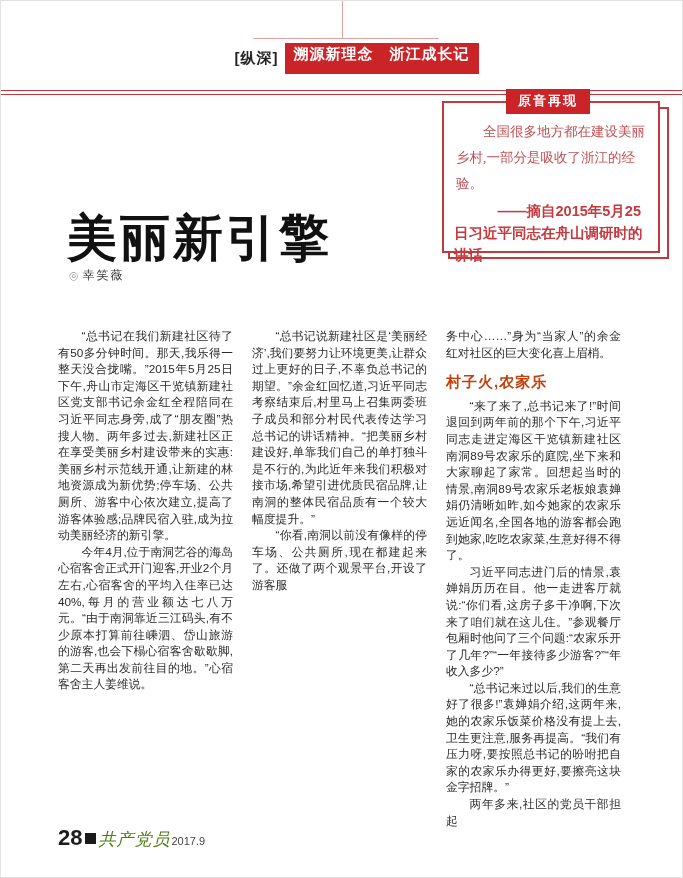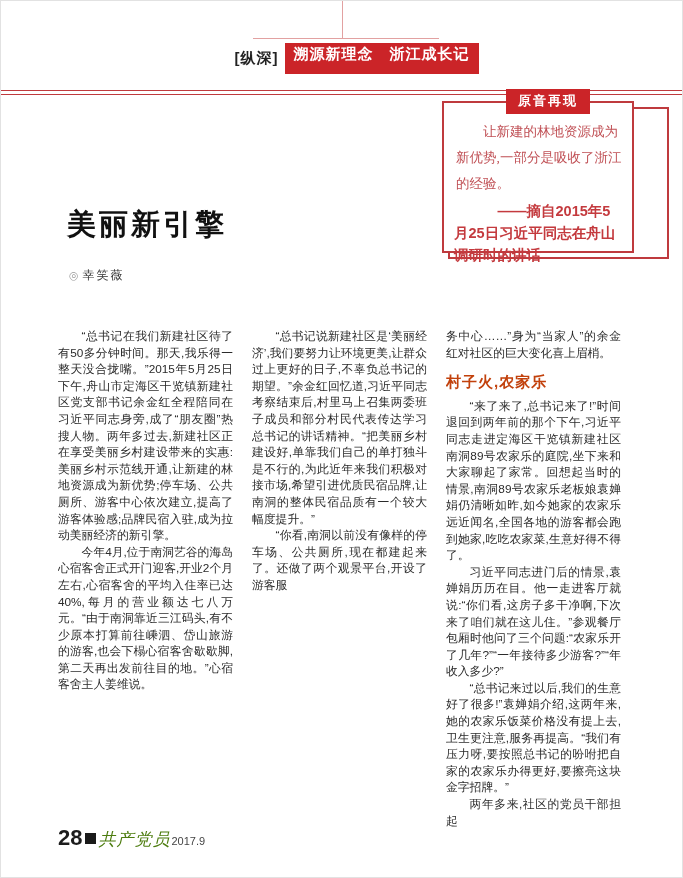--- a/index.html
+++ b/index.html
@@ -12,26 +12,26 @@
   }
   
   .top-vline{position:absolute;left:341px;top:0;width:1px;height:37px;background:#e2a1a1;}
   .top-hline{position:absolute;left:252px;top:37px;width:186px;height:1px;background:#e2a1a1;}
   .kicker{position:absolute;top:42px;left:0;width:100%;display:flex;justify-content:center;align-items:center;gap:6px;font-size:15px;font-weight:bold;}
   .kicker-bracket{color:#222222;letter-spacing:1px;padding-left:30px;}
   .kicker-banner{background:#cb2428;color:#ffffff;padding:2px 9px 10px;letter-spacing:1px;}
   .rule-double{position:absolute;left:0;top:89px;width:683px;height:3px;border-top:1px solid #bf3a3e;border-bottom:1px solid #bf3a3e;}
   
   .quote-shadow{position:absolute;left:447px;top:106px;width:221px;height:152px;border:2px solid #bf3a3e;box-sizing:border-box;}
-  .quote-box{position:absolute;left:441px;top:100px;width:192px;height:152px;border:2px solid #bf3a3e;box-sizing:border-box;background:#ffffff;}
+  .quote-box{position:absolute;left:441px;top:100px;width:218px;height:152px;border:2px solid #bf3a3e;box-sizing:border-box;background:#ffffff;}
   .quote-tab{position:absolute;top:-14px;left:62px;background:#cb2428;color:#ffffff;font-size:13px;font-weight:bold;padding:3px 12px 4px;letter-spacing:2px;}
   .quote-text{margin:16px 10px 0 12px;text-indent:2em;font-size:13.5px;line-height:26px;color:#c05055;font-family:"Liberation Serif","DejaVu Serif",serif;}
   .quote-attr{margin:3px 8px 0 10px;text-indent:3em;font-size:14.5px;line-height:22px;font-weight:600;color:#c43a3e;}
   
-  .title{position:absolute;left:66px;top:204px;margin:0;font-size:29px;font-weight:800;letter-spacing:3px;color:#111111;}
+  .title{position:absolute;left:66px;top:204px;margin:0;font-size:50px;font-weight:800;letter-spacing:3px;color:#111111;}
   .byline{position:absolute;left:68px;top:266px;font-size:12px;display:flex;align-items:center;gap:4px;}
   .author-mark{color:#9a9a9a;font-size:11px;}
   .author{color:#333333;letter-spacing:2px;}
   
   .body-cols{position:absolute;left:57px;top:327px;width:563px;height:503px;display:flex;gap:19px;overflow:hidden;}
   .col{width:175px;min-width:175px;overflow:hidden;text-align:justify;font-size:11.8px;line-height:16.6px;color:#2b2b2b;}
   .para{margin:0;text-indent:2em;}
   .para.no-indent{text-indent:0;}
   .sub-head{font-size:15px;font-weight:700;margin:13px 0 7px;color:#c2410c;letter-spacing:1px;}
   
@@ -52,21 +52,21 @@
   <div class="kicker">
     <span class="kicker-bracket">[纵深]</span>
     <span class="kicker-banner">溯源新理念　浙江成长记</span>
   </div>
 
   <div class="rule-double"></div>
 
   <div class="quote-shadow"></div>
   <div class="quote-box">
     <div class="quote-tab">原音再现</div>
-    <p class="quote-text">让新建的林地资源成为新优势,一部分是吸收了浙江的经验。</p>
+    <p class="quote-text">全国很多地方都在建设美丽乡村,一部分是吸收了浙江的经验。</p>
     <p class="quote-attr">——摘自2015年5月25日习近平同志在舟山调研时的讲话</p>
   </div>
 
   <h1 class="title">美丽新引擎</h1>
 
   <div class="byline">
     <span class="author-mark">◎</span>
     <span class="author">幸笑薇</span>
   </div>
 

